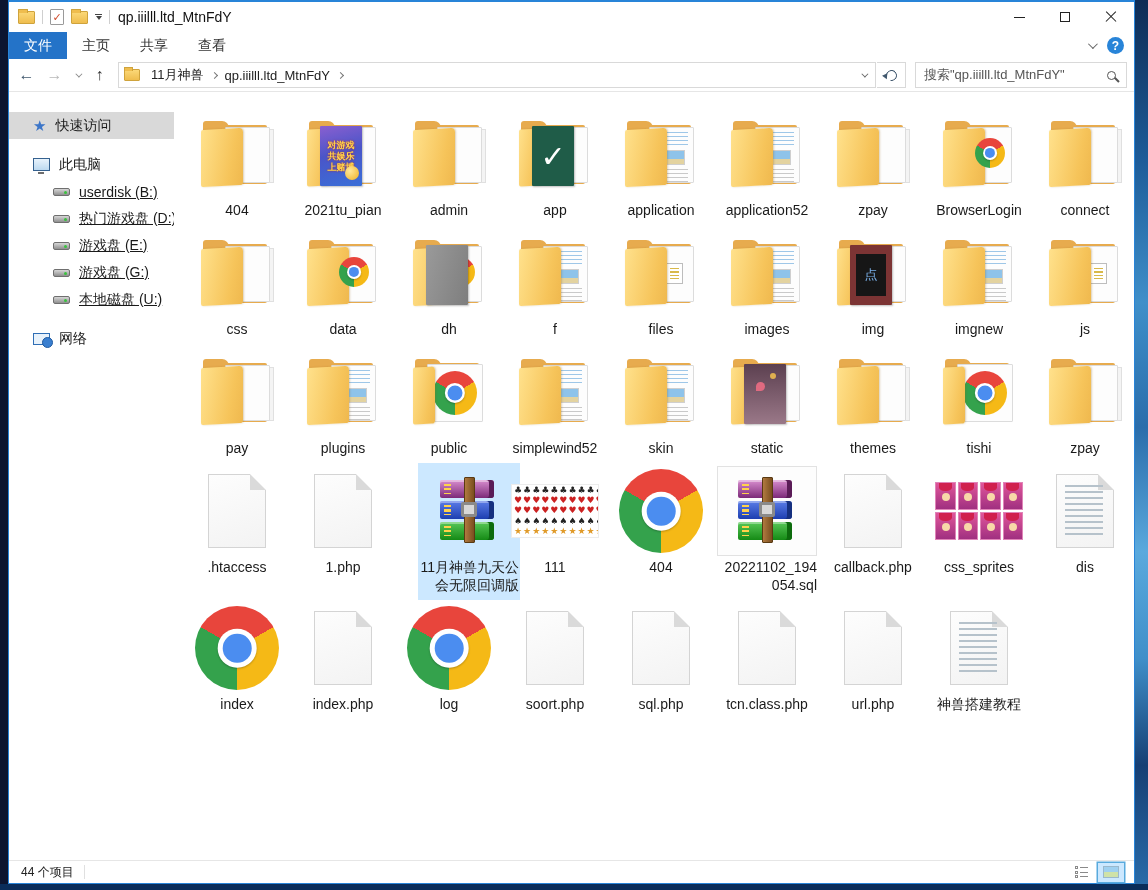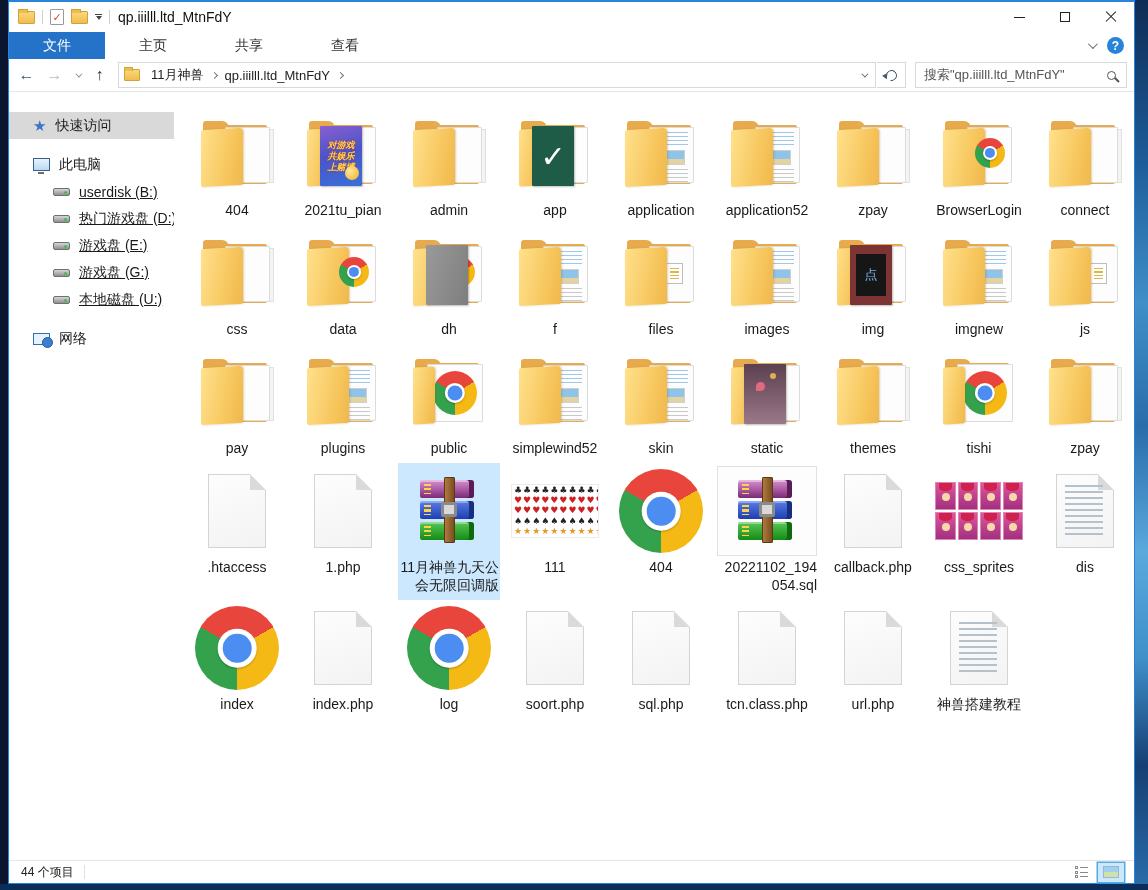--- a/index.html
+++ b/index.html
@@ -27,21 +27,21 @@
   .wbtn { width:46px; height:100%; display:flex; align-items:center; justify-content:center; }
   .glyph-min { width:11px; height:1px; background:#222; }
   .glyph-max { width:10px; height:10px; border:1px solid #222; }
   .glyph-close { position:relative; width:12px; height:12px; }
   .glyph-close::before,.glyph-close::after { content:""; position:absolute; left:-1px; top:5px; width:14px; height:1.3px; background:#222; }
   .glyph-close::before { transform:rotate(45deg); }
   .glyph-close::after { transform:rotate(-45deg); }
 
   
   .ribbonbar { height:27px; display:flex; align-items:stretch; background:#fff; flex:0 0 auto; }
-  .tab { padding:0 34px; font-size:14px; color:#333; display:flex; align-items:center; }
+  .tab { padding:0 15px; font-size:14px; color:#333; display:flex; align-items:center; }
   .tab.active { color:#fff; }
   .ribbon-right { margin-left:auto; display:flex; align-items:center; gap:12px; padding-right:10px; }
   .chev { display:inline-block; width:7px; height:7px; border-right:1.6px solid #666; border-bottom:1.6px solid #666; }
   .chev.down { transform:rotate(45deg) translateY(-2px); }
   .help-circle { width:17px; height:17px; border-radius:50%; color:#fff; font-size:12px; font-weight:bold; display:flex; align-items:center; justify-content:center; background:#2884d8; }
 
   
   .navbar { height:33px; display:flex; align-items:center; padding:0 7px 0 4px; gap:1px; border-bottom:1px solid #e6e6e6; flex:0 0 auto; }
   .nav-btn { width:27px; height:26px; display:flex; align-items:center; justify-content:center; font-size:16px; }
   .nav-back { color:#41586e; }
@@ -77,42 +77,42 @@
   .drv { width:17px; height:8px; background:linear-gradient(180deg,#d6d6d6,#8f8f8f); border:1px solid #6f6f6f; border-radius:2px; position:relative; }
   .drv::after { content:""; position:absolute; right:2px; top:2px; width:3px; height:3px; border-radius:50%; background:#39c23e; }
   .drv-wrap { position:relative; }
   .winflag { position:absolute; left:-3px; top:-7px; width:9px; height:9px; display:grid; grid-template-columns:1fr 1fr; grid-template-rows:1fr 1fr; gap:1px; }
   .winflag span { background:#2aa7e8; }
   .net-glyph { position:relative; width:17px; height:12px; border:1.5px solid #2f6eb5; background:#e8f2fb; }
   .net-glyph::after { content:""; position:absolute; right:-4px; bottom:-4px; width:9px; height:9px; border-radius:50%; background:#3a7fd0; border:1px solid #1f5aa0; }
 
   .filegrid { flex:1; display:grid; grid-template-columns:repeat(9,106px); align-content:start; padding:14px 0 0 12px; overflow:hidden; }
   .fitem { width:102px; display:flex; flex-direction:column; align-items:center; padding:4px 1px 6px; }
-  .fitem.selected { background:#cce8ff; }
+  .fitem.selected { background:#cce8ff;margin-left:20px; }
   .iconbox { width:98px; height:88px; display:flex; align-items:center; justify-content:center; }
   .fitem.focused .iconbox { background:#fdfdfd; box-shadow:0 0 0 1px #e2e2e2; }
   .flabel { margin-top:3px; font-size:14px; line-height:18px; color:#1a1a1a; text-align:right; max-width:102px; word-break:break-all; }
 
   
   .folder { position:relative; width:78px; height:72px; }
   .f-back { position:absolute; left:5px; top:7px; width:64px; height:59px; background:#e7ab4e; border-radius:2px; }
   .f-back::before { content:""; position:absolute; left:0; top:-4px; width:26px; height:8px; background:#e7ab4e; border-radius:3px 7px 0 0; }
   .f-paper { position:absolute; right:6px; top:9px; width:45px; height:56px; background:#fdfdfd; border:1px solid #dcdcdc; border-radius:1px; overflow:hidden; }
   .f-paper.wide { right:5px; top:8px; width:56px; height:58px; display:flex; align-items:center; justify-content:center; }
   .f-paper2 { position:absolute; right:2px; top:11px; width:45px; height:54px; background:#f4f4f4; border:1px solid #e0e0e0; }
   .f-front { position:absolute; left:3px; top:11px; width:42px; height:57px; background:linear-gradient(100deg,#ffe18c,#f6c45a 70%,#efb84e); border-radius:2px 4px 3px 2px; transform:skewY(-3deg); box-shadow:1px 0 2px rgba(140,100,20,.3); }
   .f-front.narrow { width:22px; }
   .pl-lines { margin:4px 5px 2px; height:16px; background:repeating-linear-gradient(180deg,#9ec7e8 0 1.5px,transparent 1.5px 4px); }
   .pl-lines.gray { background:repeating-linear-gradient(180deg,#c9c9c9 0 1.5px,transparent 1.5px 4px); }
   .pl-img { margin:1px auto; width:26px; height:15px; background:linear-gradient(180deg,#8ec3ea 58%,#e3d3a0 58%); border:1px solid #cfcfcf; }
   .f-minifile { position:absolute; right:17px; top:26px; width:17px; height:21px; background:#fff; border:1px solid #bdbdbd; }
   .f-minifile::after { content:""; position:absolute; inset:4px 3px; background:repeating-linear-gradient(180deg,#d8b94a 0 1.5px,transparent 1.5px 3.5px); }
   .f-chrome-sm { position:absolute; right:13px; top:20px; }
   .f-poster { position:absolute; left:16px; top:8px; width:42px; height:60px; border-radius:1px; box-shadow:1px 1px 2px rgba(0,0,0,.25); overflow:hidden; display:flex; flex-direction:column; align-items:center; justify-content:center; }
-  .poster-gamble { background:linear-gradient(165deg,#8a5fd0 0%,#4a55c8 45%,#3a6fd8 100%);font-style:italic; }
+  .poster-gamble { background:linear-gradient(165deg,#8a5fd0 0%,#4a55c8 45%,#3a6fd8 100%); }
   .poster-gamble .pline { font-size:9px; line-height:11px; font-weight:bold; color:#ffd84a; text-shadow:0 0 2px #c02020; white-space:nowrap; }
   .poster-gamble::after { content:""; position:absolute; right:3px; bottom:6px; width:14px; height:14px; border-radius:50%; background:radial-gradient(circle at 35% 35%,#ffe89a,#f0b020); }
   .poster-check { background:#1f5c48; color:#fff; font-size:30px; font-weight:bold; }
   .poster-dark { background:#7c3434; }
   .poster-dark .pinner { width:30px; height:42px; background:#161616; color:#7ab0e8; font-size:13px; display:flex; align-items:center; justify-content:center; }
   .poster-flower { background:linear-gradient(180deg,#5c4050,#9a7888); }
   .poster-flower::before { content:""; position:absolute; left:12px; top:18px; width:9px; height:9px; border-radius:50% 50% 50% 0; background:#e06a80; }
   .poster-flower::after { content:""; position:absolute; right:10px; top:9px; width:6px; height:6px; border-radius:50%; background:#e0b050; }
   .poster-gray { background:linear-gradient(105deg,#9a9a9a,#7e7e7e); }
 

